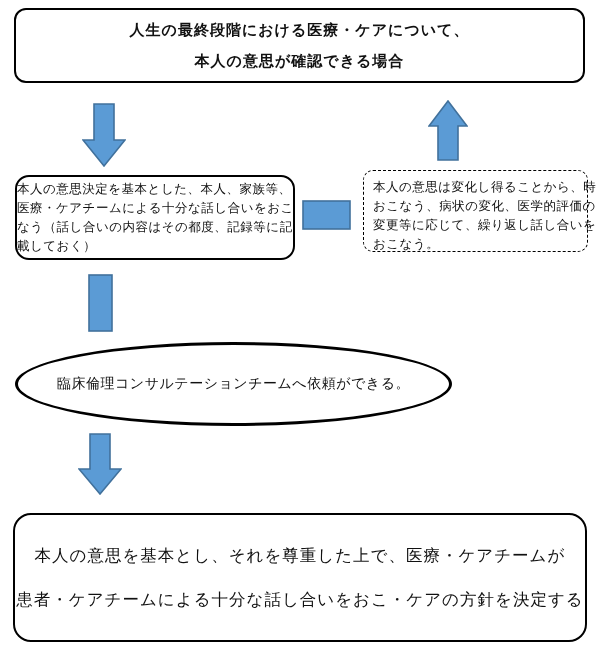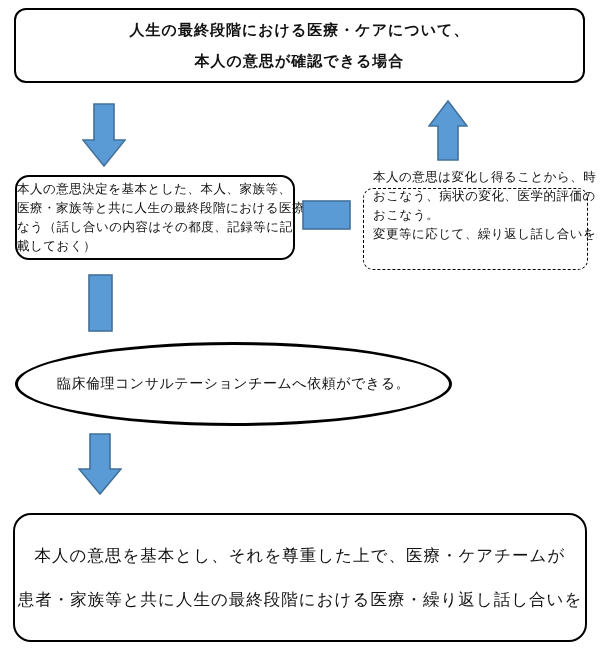--- a/index.html
+++ b/index.html
@@ -25,25 +25,25 @@
   
   .discussion-box{
     left:15px;top:175px;width:280px;height:85px;
     border:2px solid #000;border-radius:14px;
     padding:8px 0;background:#fff;
     font-size:12.5px;line-height:19px;letter-spacing:0.5px;
     display:flex;flex-direction:column;justify-content:center;
   }
   
   .reeval-box{
-    left:363px;top:188px;width:225px;height:82px;
+    left:363px;top:170px;width:225px;height:82px;
     border:1.6px dashed #000;border-radius:10px;
-    padding:25px 9px;background:#fff;
+    padding:7px 9px;background:#fff;
     font-size:12.5px;line-height:19px;letter-spacing:0.5px;
-    display:flex;flex-direction:column;justify-content:flex-end;
+    display:flex;flex-direction:column;justify-content:flex-start;
   }
   .textline{white-space:nowrap;}
 
   
   .consult-ellipse{
     left:15px;top:342px;width:437px;height:84px;
     border:3px solid #000;border-radius:50%;
     display:flex;flex-direction:column;justify-content:center;align-items:center;
     font-size:14px;line-height:20px;letter-spacing:0.5px;
     text-align:center;background:#fff;
@@ -73,46 +73,46 @@
   <svg class="abs" style="left:82px;top:103px;" width="44" height="65" viewBox="0 0 44 65">
     <polygon points="12,1 32,1 32,37 43,37 22,63 1,37 12,37" stroke-width="1.6" fill="#5b9bd5" stroke="#41719c"></polygon>
   </svg>
 
   <svg class="abs" style="left:428px;top:100px;" width="40" height="62" viewBox="0 0 40 62">
     <polygon points="20,1 39,26 30,26 30,60 10,60 10,26 1,26" stroke-width="1.6" fill="#5b9bd5" stroke="#41719c"></polygon>
   </svg>
 
   <div class="abs discussion-box">
     <div class="textline">本人の意思決定を基本とした、本人、家族等、</div>
-    <div class="textline">医療・家族等と共に人生の最終段階における医療</div>
+    <div class="textline">医療・ケアチームによる十分な話し合いをおこ</div>
     <div class="textline">なう（話し合いの内容はその都度、記録等に記</div>
     <div class="textline">載しておく）</div>
   </div>
 
   <svg class="abs" style="left:302px;top:200px;" width="49" height="30" viewBox="0 0 49 30">
     <rect x="1" y="1" width="47" height="28" stroke-width="1.6" fill="#5b9bd5" stroke="#41719c"></rect>
   </svg>
 
   <div class="abs reeval-box">
     <div class="textline">本人の意思は変化し得ることから、時</div>
     <div class="textline">おこなう、病状の変化、医学的評価の</div>
+    <div class="textline">変更等に応じて、繰り返し話し合いを</div>
     <div class="textline">おこなう。</div>
-    <div class="textline">変更等に応じて、繰り返し話し合いを</div>
   </div>
 
   <svg class="abs" style="left:88px;top:274px;" width="25" height="58" viewBox="0 0 25 58">
     <rect x="1" y="1" width="23" height="56" stroke-width="1.6" fill="#5b9bd5" stroke="#41719c"></rect>
   </svg>
 
   <div class="abs consult-ellipse">
     <div class="textline">臨床倫理コンサルテーションチームへ依頼ができる。</div>
   </div>
 
   <svg class="abs" style="left:78px;top:433px;" width="44" height="63" viewBox="0 0 44 63">
     <polygon points="12,1 32,1 32,36 43,36 22,61 1,36 12,36" stroke-width="1.6" fill="#5b9bd5" stroke="#41719c"></polygon>
   </svg>
 
   <div class="abs decision-box">
     <div class="textline">本人の意思を基本とし、それを尊重した上で、医療・ケアチームが</div>
-    <div class="textline">患者・家族等と共に人生の最終段階における医療・繰り返し話し合いを</div>
+    <div class="textline">患者・ケアチームによる十分な話し合いをおこ・ケアの方針を決定する</div>
   </div>
 
 </div>
 
 </body></html>

